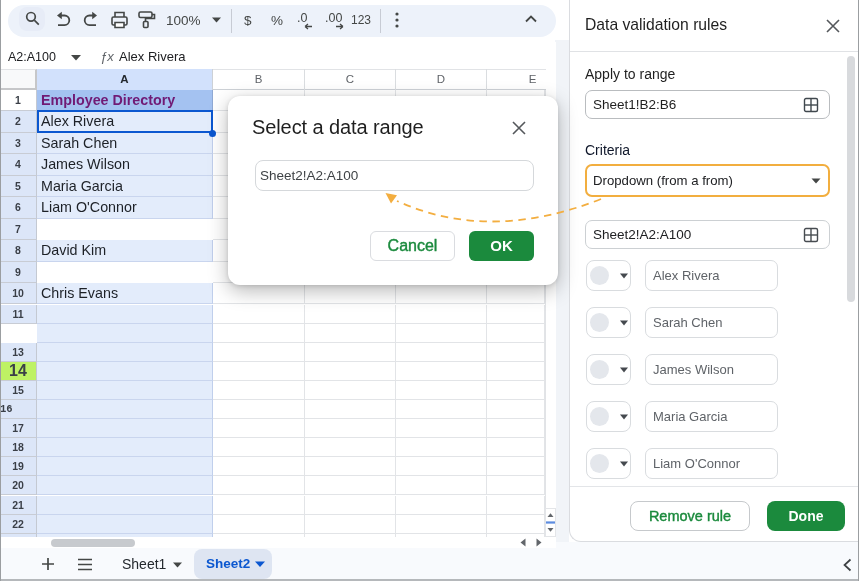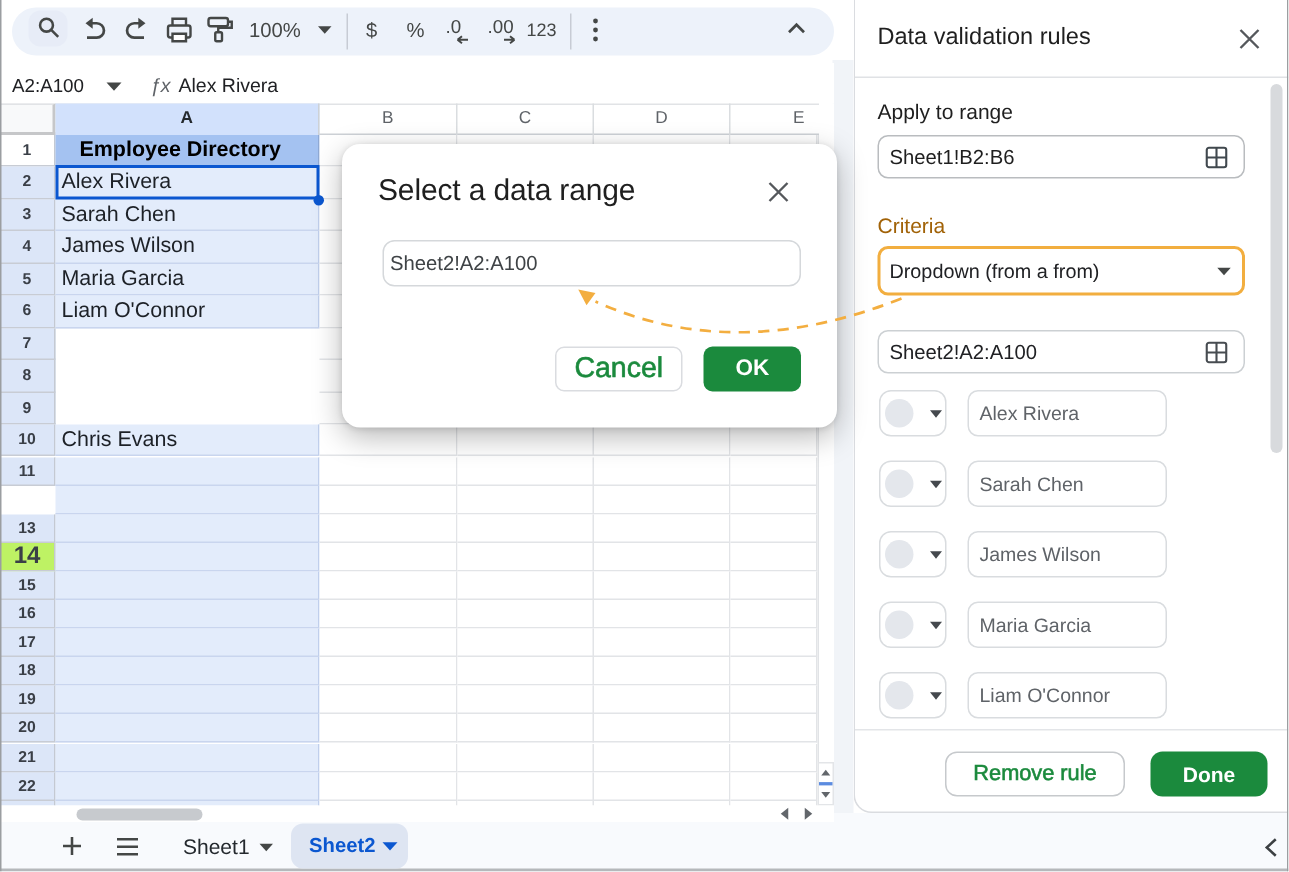--- a/index.html
+++ b/index.html
@@ -81,21 +81,21 @@
   <div class="abs" style="left:0; top:69px; width:37px; height:21px; background:#f8f9fa; border-right:2px solid #c6c7c9; border-bottom:2px solid #c6c7c9; border-top:1px solid #e1e3e6;"></div>
   <div class="abs" style="left:37px; top:69px; width:176px; height:21px; background:#d2e1fc; border-right:1px solid #cdd1d6; text-align:center; font-size:11.5px; font-weight:bold; color:#24292e; line-height:21px;">A</div>
   <div class="abs" style="left:213px; top:69px; width:92px; height:21px; border-right:1px solid #dadde0; text-align:center; font-size:11.5px; color:#5f6368; line-height:21px;">B</div>
   <div class="abs" style="left:305px; top:69px; width:91px; height:21px; border-right:1px solid #dadde0; text-align:center; font-size:11.5px; color:#5f6368; line-height:21px;">C</div>
   <div class="abs" style="left:396px; top:69px; width:91px; height:21px; border-right:1px solid #dadde0; text-align:center; font-size:11.5px; color:#5f6368; line-height:21px;">D</div>
   <div class="abs" style="left:487px; top:69px; width:91px; height:21px; text-align:center; font-size:11.5px; color:#5f6368; line-height:21px;">E</div>
   <div class="abs" style="left:546px; top:69px; width:10px; height:22px; background:#fff;"></div>
 
   <div id="grid" class="abs" style="left:0; top:90px; width:546px; height:447px; overflow:hidden;">
       <div class="abs" style="left:0; top:0px; width:37px; height:21.45px; background:#ffffff; border-right:1px solid #c4c9d2; border-bottom:1px solid #c8ccd4; text-align:center; font-size:10.5px; font-weight:bold; color:#3a3f47; line-height:20.45px;">1</div>
-      <div class="abs" style="left:37px; top:0px; width:176px; height:28px; background:#a4c2f1; border-bottom:1px solid #90a8d0; border-right:1px solid #8fa9d4; font-size:14.3px; font-weight:bold; color:#000000; line-height:20.45px; padding-left:16px; white-space:nowrap; overflow:hidden;">Employee Directory</div>
+      <div class="abs" style="left:37px; top:0px; width:176px; height:28px; background:#a4c2f1; border-bottom:1px solid #90a8d0; border-right:1px solid #8fa9d4; font-size:14.3px; font-weight:bold; color:#701a75; line-height:20.45px; padding-left:4px; white-space:nowrap; overflow:hidden;">Employee Directory</div>
       <div class="abs" style="left:213px; top:0px; width:92px; height:21.45px; background:#fff; border-bottom:1px solid #e2e4e7; border-right:1px solid #e2e4e7;"></div>
       <div class="abs" style="left:305px; top:0px; width:91px; height:21.45px; background:#fff; border-bottom:1px solid #e2e4e7; border-right:1px solid #e2e4e7;"></div>
       <div class="abs" style="left:396px; top:0px; width:91px; height:21.45px; background:#fff; border-bottom:1px solid #e2e4e7; border-right:1px solid #e2e4e7;"></div>
       <div class="abs" style="left:487px; top:0px; width:58px; height:21.45px; background:#fff; border-bottom:1px solid #e2e4e7; border-right:1px solid #e2e4e7;"></div>
       <div class="abs" style="left:0; top:21.45px; width:37px; height:21.45px; background:#dce6f8; border-right:1px solid #c4c9d2; border-bottom:1px solid #c8ccd4; text-align:center; font-size:10.5px; font-weight:bold; color:#3a3f47; line-height:20.45px;">2</div>
       <div class="abs" style="left:37px; top:21.45px; width:176px; height:21.45px; background:#e3ecfb; border-bottom:1px solid #c9d5ee; border-right:1px solid #c0cfec; font-size:14.3px; font-weight:normal; color:#1d2127; line-height:20.45px; padding-left:4px; white-space:nowrap; overflow:hidden;">Alex Rivera</div>
       <div class="abs" style="left:213px; top:21.45px; width:92px; height:21.45px; background:#fff; border-bottom:1px solid #e2e4e7; border-right:1px solid #e2e4e7;"></div>
       <div class="abs" style="left:305px; top:21.45px; width:91px; height:21.45px; background:#fff; border-bottom:1px solid #e2e4e7; border-right:1px solid #e2e4e7;"></div>
       <div class="abs" style="left:396px; top:21.45px; width:91px; height:21.45px; background:#fff; border-bottom:1px solid #e2e4e7; border-right:1px solid #e2e4e7;"></div>
       <div class="abs" style="left:487px; top:21.45px; width:58px; height:21.45px; background:#fff; border-bottom:1px solid #e2e4e7; border-right:1px solid #e2e4e7;"></div>
@@ -122,20 +122,21 @@
       <div class="abs" style="left:213px; top:107.25px; width:92px; height:21.45px; background:#fff; border-bottom:1px solid #e2e4e7; border-right:1px solid #e2e4e7;"></div>
       <div class="abs" style="left:305px; top:107.25px; width:91px; height:21.45px; background:#fff; border-bottom:1px solid #e2e4e7; border-right:1px solid #e2e4e7;"></div>
       <div class="abs" style="left:396px; top:107.25px; width:91px; height:21.45px; background:#fff; border-bottom:1px solid #e2e4e7; border-right:1px solid #e2e4e7;"></div>
       <div class="abs" style="left:487px; top:107.25px; width:58px; height:21.45px; background:#fff; border-bottom:1px solid #e2e4e7; border-right:1px solid #e2e4e7;"></div>
       <div class="abs" style="left:0; top:128.7px; width:37px; height:21.45px; background:#dce6f8; border-right:1px solid #c4c9d2; border-bottom:1px solid #c8ccd4; text-align:center; font-size:10.5px; font-weight:bold; color:#3a3f47; line-height:20.45px;">7</div>
       <div class="abs" style="left:213px; top:128.7px; width:92px; height:21.45px; background:#fff; border-bottom:1px solid #e2e4e7; border-right:1px solid #e2e4e7;"></div>
       <div class="abs" style="left:305px; top:128.7px; width:91px; height:21.45px; background:#fff; border-bottom:1px solid #e2e4e7; border-right:1px solid #e2e4e7;"></div>
       <div class="abs" style="left:396px; top:128.7px; width:91px; height:21.45px; background:#fff; border-bottom:1px solid #e2e4e7; border-right:1px solid #e2e4e7;"></div>
       <div class="abs" style="left:487px; top:128.7px; width:58px; height:21.45px; background:#fff; border-bottom:1px solid #e2e4e7; border-right:1px solid #e2e4e7;"></div>
       <div class="abs" style="left:0; top:150.15px; width:37px; height:21.45px; background:#dce6f8; border-right:1px solid #c4c9d2; border-bottom:1px solid #c8ccd4; text-align:center; font-size:10.5px; font-weight:bold; color:#3a3f47; line-height:20.45px;">8</div>
+      <div class="abs" style="left:37px; top:150.15px; width:176px; height:21.45px; background:#e3ecfb; border-bottom:1px solid #c9d5ee; border-right:1px solid #c0cfec; font-size:14.3px; font-weight:normal; color:#1d2127; line-height:20.45px; padding-left:4px; white-space:nowrap; overflow:hidden;">David Kim</div>
       <div class="abs" style="left:213px; top:150.15px; width:92px; height:21.45px; background:#fff; border-bottom:1px solid #e2e4e7; border-right:1px solid #e2e4e7;"></div>
       <div class="abs" style="left:305px; top:150.15px; width:91px; height:21.45px; background:#fff; border-bottom:1px solid #e2e4e7; border-right:1px solid #e2e4e7;"></div>
       <div class="abs" style="left:396px; top:150.15px; width:91px; height:21.45px; background:#fff; border-bottom:1px solid #e2e4e7; border-right:1px solid #e2e4e7;"></div>
       <div class="abs" style="left:487px; top:150.15px; width:58px; height:21.45px; background:#fff; border-bottom:1px solid #e2e4e7; border-right:1px solid #e2e4e7;"></div>
       <div class="abs" style="left:0; top:171.6px; width:37px; height:21.45px; background:#dce6f8; border-right:1px solid #c4c9d2; border-bottom:1px solid #c8ccd4; text-align:center; font-size:10.5px; font-weight:bold; color:#3a3f47; line-height:20.45px;">9</div>
       <div class="abs" style="left:213px; top:171.6px; width:92px; height:21.45px; background:#fff; border-bottom:1px solid #e2e4e7; border-right:1px solid #e2e4e7;"></div>
       <div class="abs" style="left:305px; top:171.6px; width:91px; height:21.45px; background:#fff; border-bottom:1px solid #e2e4e7; border-right:1px solid #e2e4e7;"></div>
       <div class="abs" style="left:396px; top:171.6px; width:91px; height:21.45px; background:#fff; border-bottom:1px solid #e2e4e7; border-right:1px solid #e2e4e7;"></div>
       <div class="abs" style="left:487px; top:171.6px; width:58px; height:21.45px; background:#fff; border-bottom:1px solid #e2e4e7; border-right:1px solid #e2e4e7;"></div>
       <div class="abs" style="left:0; top:193.05px; width:37px; height:21.45px; background:#dce6f8; border-right:1px solid #c4c9d2; border-bottom:1px solid #c8ccd4; text-align:center; font-size:10.5px; font-weight:bold; color:#3a3f47; line-height:20.45px;">10</div>
@@ -167,21 +168,21 @@
       <div class="abs" style="left:213px; top:271.8px; width:92px; height:19.1px; background:#fff; border-bottom:1px solid #e2e4e7; border-right:1px solid #e2e4e7;"></div>
       <div class="abs" style="left:305px; top:271.8px; width:91px; height:19.1px; background:#fff; border-bottom:1px solid #e2e4e7; border-right:1px solid #e2e4e7;"></div>
       <div class="abs" style="left:396px; top:271.8px; width:91px; height:19.1px; background:#fff; border-bottom:1px solid #e2e4e7; border-right:1px solid #e2e4e7;"></div>
       <div class="abs" style="left:487px; top:271.8px; width:58px; height:19.1px; background:#fff; border-bottom:1px solid #e2e4e7; border-right:1px solid #e2e4e7;"></div>
       <div class="abs" style="left:0; top:290.9px; width:37px; height:19.1px; background:#dce6f8; border-right:1px solid #c4c9d2; border-bottom:1px solid #c8ccd4; text-align:center; font-size:10.5px; font-weight:bold; color:#3a3f47; line-height:18.1px;">15</div>
       <div class="abs" style="left:37px; top:290.9px; width:176px; height:19.1px; background:#e3ecfb; border-bottom:1px solid #c9d5ee; border-right:1px solid #c0cfec; font-size:14.3px; font-weight:normal; color:#1d2127; line-height:18.1px; padding-left:4px; white-space:nowrap; overflow:hidden;"></div>
       <div class="abs" style="left:213px; top:290.9px; width:92px; height:19.1px; background:#fff; border-bottom:1px solid #e2e4e7; border-right:1px solid #e2e4e7;"></div>
       <div class="abs" style="left:305px; top:290.9px; width:91px; height:19.1px; background:#fff; border-bottom:1px solid #e2e4e7; border-right:1px solid #e2e4e7;"></div>
       <div class="abs" style="left:396px; top:290.9px; width:91px; height:19.1px; background:#fff; border-bottom:1px solid #e2e4e7; border-right:1px solid #e2e4e7;"></div>
       <div class="abs" style="left:487px; top:290.9px; width:58px; height:19.1px; background:#fff; border-bottom:1px solid #e2e4e7; border-right:1px solid #e2e4e7;"></div>
-      <div class="abs" style="left:0; top:310px; width:37px; height:19.1px; background:#dce6f8; border-right:1px solid #c4c9d2; border-bottom:1px solid #c8ccd4; text-align:center; font-size:10.5px; font-weight:bold; color:#3a3f47; line-height:18.1px;">16</div>
+      <div class="abs" style="left:0; top:310px; width:37px; height:19.1px; background:#dce6f8; border-right:1px solid #c4c9d2; border-bottom:1px solid #c8ccd4; text-align:left; font-size:10.5px; font-weight:bold; color:#3a3f47; line-height:18.1px;font-family:Liberation Mono, monospace;">16</div>
       <div class="abs" style="left:37px; top:310px; width:176px; height:19.1px; background:#e3ecfb; border-bottom:1px solid #c9d5ee; border-right:1px solid #c0cfec; font-size:14.3px; font-weight:normal; color:#1d2127; line-height:18.1px; padding-left:4px; white-space:nowrap; overflow:hidden;"></div>
       <div class="abs" style="left:213px; top:310px; width:92px; height:19.1px; background:#fff; border-bottom:1px solid #e2e4e7; border-right:1px solid #e2e4e7;"></div>
       <div class="abs" style="left:305px; top:310px; width:91px; height:19.1px; background:#fff; border-bottom:1px solid #e2e4e7; border-right:1px solid #e2e4e7;"></div>
       <div class="abs" style="left:396px; top:310px; width:91px; height:19.1px; background:#fff; border-bottom:1px solid #e2e4e7; border-right:1px solid #e2e4e7;"></div>
       <div class="abs" style="left:487px; top:310px; width:58px; height:19.1px; background:#fff; border-bottom:1px solid #e2e4e7; border-right:1px solid #e2e4e7;"></div>
       <div class="abs" style="left:0; top:329.1px; width:37px; height:19.1px; background:#dce6f8; border-right:1px solid #c4c9d2; border-bottom:1px solid #c8ccd4; text-align:center; font-size:10.5px; font-weight:bold; color:#3a3f47; line-height:18.1px;">17</div>
       <div class="abs" style="left:37px; top:329.1px; width:176px; height:19.1px; background:#e3ecfb; border-bottom:1px solid #c9d5ee; border-right:1px solid #c0cfec; font-size:14.3px; font-weight:normal; color:#1d2127; line-height:18.1px; padding-left:4px; white-space:nowrap; overflow:hidden;"></div>
       <div class="abs" style="left:213px; top:329.1px; width:92px; height:19.1px; background:#fff; border-bottom:1px solid #e2e4e7; border-right:1px solid #e2e4e7;"></div>
       <div class="abs" style="left:305px; top:329.1px; width:91px; height:19.1px; background:#fff; border-bottom:1px solid #e2e4e7; border-right:1px solid #e2e4e7;"></div>
       <div class="abs" style="left:396px; top:329.1px; width:91px; height:19.1px; background:#fff; border-bottom:1px solid #e2e4e7; border-right:1px solid #e2e4e7;"></div>
@@ -269,21 +270,21 @@
   <div class="abs" style="left:585px; top:90px; width:245px; height:29px; border:1px solid #b9bcbf; border-radius:7px;"></div>
   <div class="abs" style="left:593px; top:90px; width:180px; height:29px; font-size:13.5px; color:#1f1f1f; line-height:29px;">Sheet1!B2:B6</div>
   <svg class="abs" style="left:803px; top:97px;" width="16" height="16" viewBox="0 0 16 16">
     <g stroke="#40484e" stroke-width="1.4" fill="none">
       <rect x="1.5" y="1.5" width="13" height="13" rx="1.5"></rect>
       <line x1="8" y1="1.5" x2="8" y2="14.5"></line>
       <line x1="1.5" y1="8" x2="14.5" y2="8"></line>
     </g>
   </svg>
 
-  <div class="abs" style="left:585px; top:142px; width:200px; height:17px; font-size:14px; color:#a16207; line-height:17px;">Criteria</div>
+  <div class="abs" style="left:585px; top:142px; width:200px; height:17px; font-size:14px; color:#0f172a; line-height:17px;">Criteria</div>
   <div class="abs" style="left:585px; top:164px; width:245px; height:33px; border:2px solid #f2ae3f; border-radius:7px;"></div>
   <div class="abs" style="left:593px; top:164px; width:200px; height:33px; font-size:13.2px; color:#202124; line-height:33px;">Dropdown (from a from)</div>
   <svg class="abs" style="left:808px; top:172px;" width="16" height="16">
       <path d="M3.5 6.5 L12.5 6.5 L8 11.5 Z" fill="#444746"></path>
     </svg>
 
   <div class="abs" style="left:585px; top:220px; width:245px; height:29px; border:1px solid #ccd0d3; border-radius:7px;"></div>
   <div class="abs" style="left:593px; top:220px; width:180px; height:29px; font-size:13.5px; color:#202124; line-height:29px;">Sheet2!A2:A100</div>
   <svg class="abs" style="left:803px; top:227px;" width="16" height="16" viewBox="0 0 16 16">
     <g stroke="#474c51" stroke-width="1.4" fill="none">
@@ -339,21 +340,21 @@
       <path d="M10.5 2.5 L4.5 8 L10.5 13.5" stroke="#3c4043" stroke-width="1.7" fill="none"></path>
     </svg>
 
   <div class="abs" style="left:228px; top:96px; width:330px; height:189px; background:#fff; border-radius:12px; box-shadow:0 6px 20px rgba(0,0,0,0.28), 0 1px 4px rgba(0,0,0,0.12);"></div>
   <div class="abs" style="left:252px; top:114px; width:250px; height:27px; font-size:20px; letter-spacing:-0.1px; color:#1f1f1f; line-height:27px;">Select a data range</div>
   <svg class="abs" style="left:511px; top:120px;" width="16" height="16">
       <path d="M2 2 L14 14 M14 2 L2 14" stroke="#55585c" stroke-width="1.6"></path>
     </svg>
   <div class="abs" style="left:255px; top:160px; width:279px; height:31px; border:1px solid #d5d8db; border-radius:8px;"></div>
   <div class="abs" style="left:260px; top:160px; width:200px; height:31px; font-size:13.5px; color:#3f4346; line-height:31px;">Sheet2!A2:A100</div>
-  <div class="abs" style="left:370px; top:231px; width:85px; height:30px; border:1px solid #dadce0; border-radius:6px; background:#fff; text-align:center; font-size:19px; color:#1b8a3d; -webkit-text-stroke:0.4px #1b8a3d; line-height:28px;">Cancel</div>
+  <div class="abs" style="left:370px; top:231px; width:85px; height:30px; border:1px solid #dadce0; border-radius:6px; background:#fff; text-align:center; font-size:16px; color:#1b8a3d; -webkit-text-stroke:0.4px #1b8a3d; line-height:28px;">Cancel</div>
   <div class="abs" style="left:469px; top:231px; width:65px; height:30px; border-radius:6px; background:#1b8a3d; text-align:center; font-size:15px; font-weight:bold; color:#fff; line-height:30px;">OK</div>
 
   <svg class="abs" style="left:0; top:0; pointer-events:none;" width="859" height="581">
     <path d="M 601 199 Q 490 243 397 201" stroke="#f3ae40" stroke-width="1.8" fill="none" stroke-dasharray="7.5 5.5"></path>
     <path d="M 385.5 193 L 397 195.3 L 391 203.5 Z" fill="#f3ae40"></path>
   </svg>
 
 </div>
 
 </body></html>

